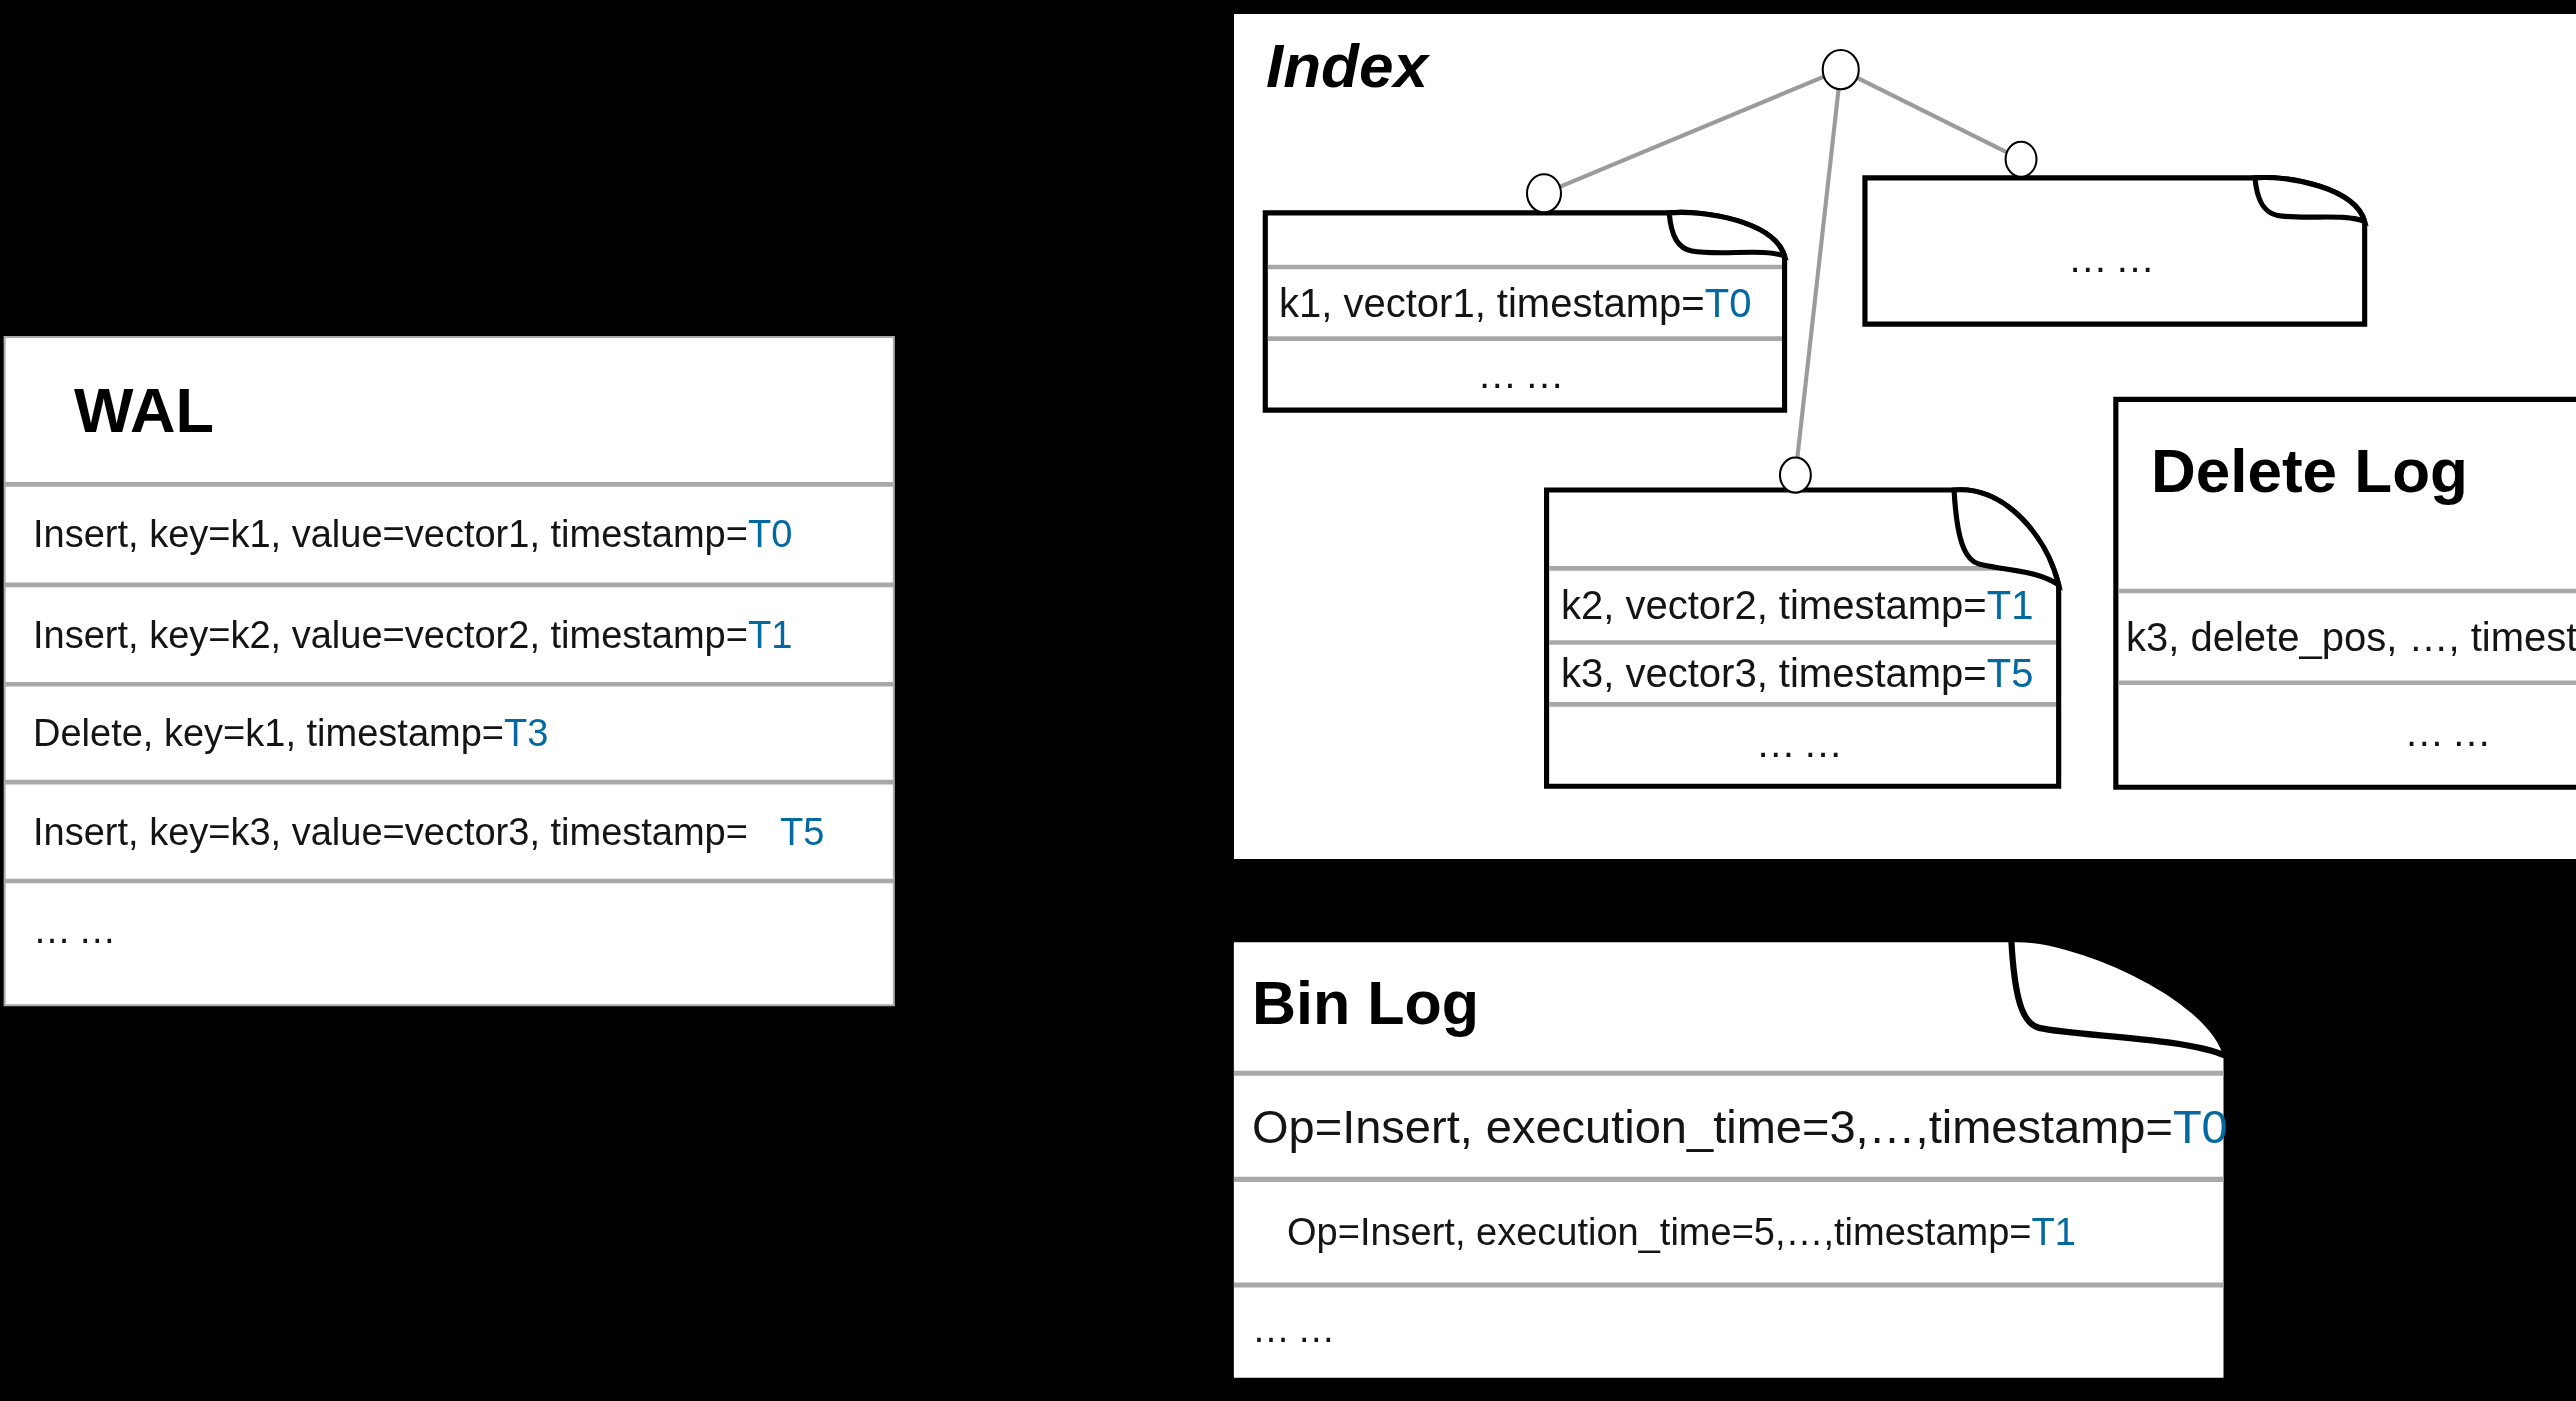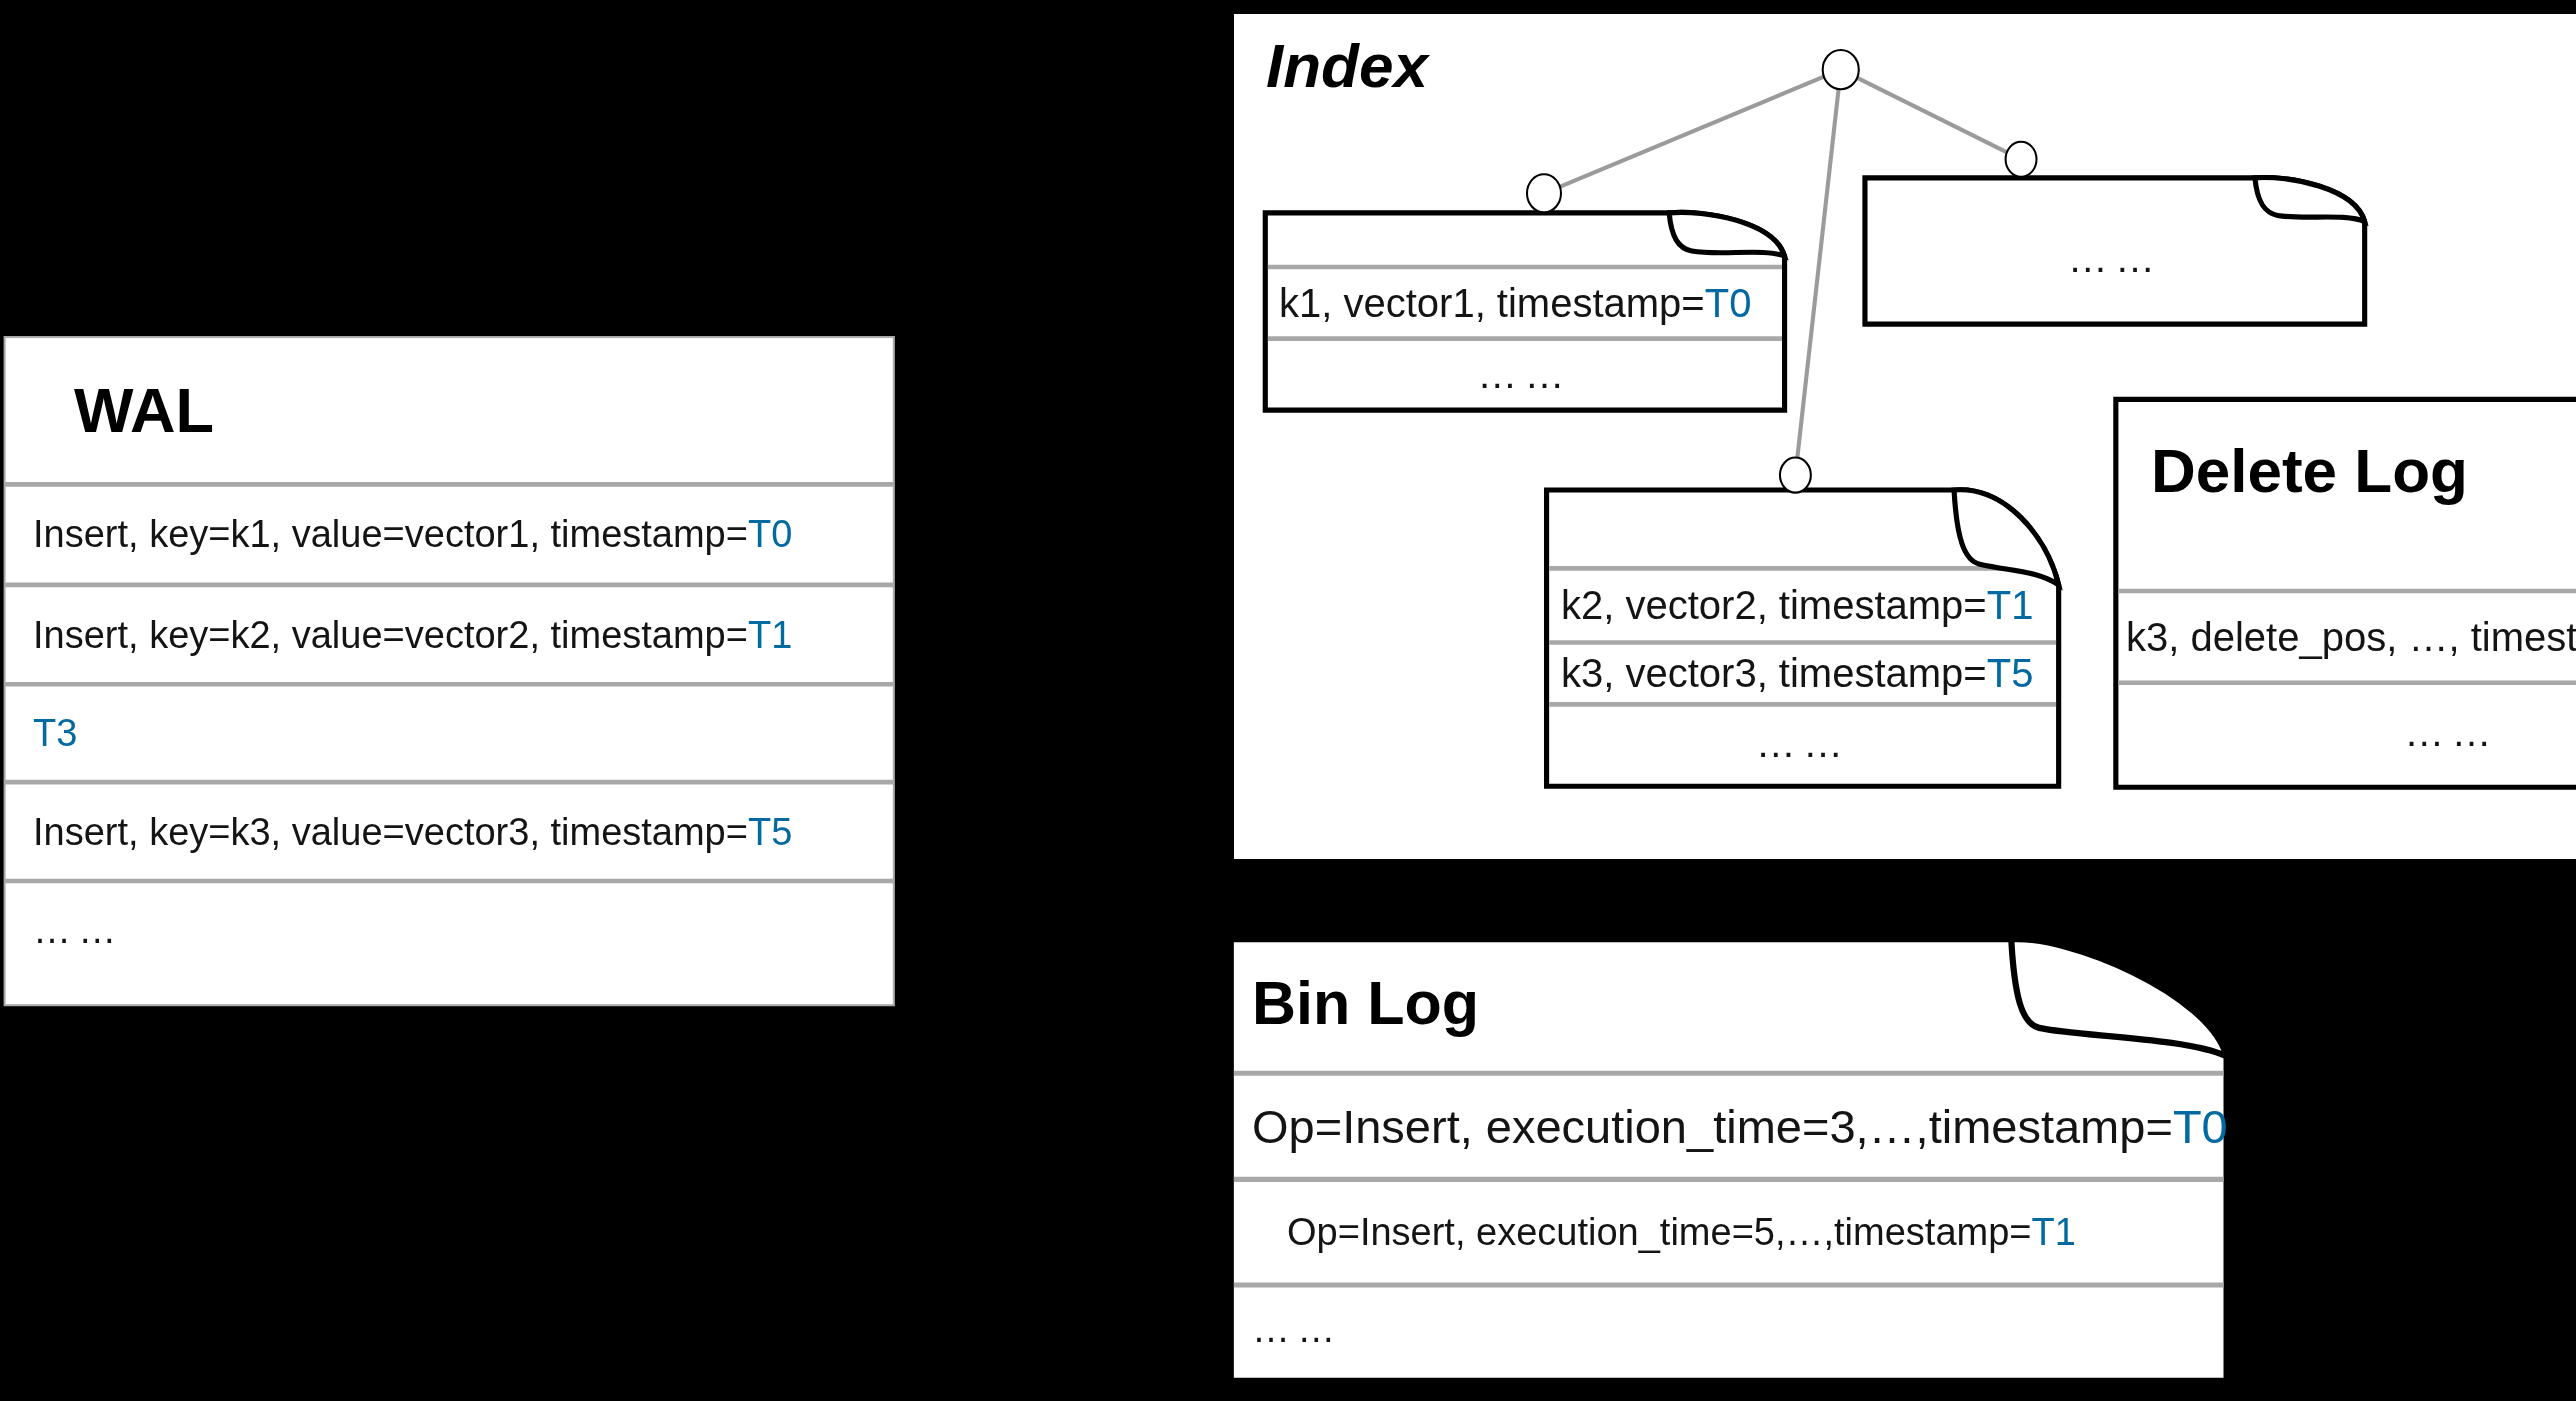--- a/index.html
+++ b/index.html
@@ -107,23 +107,24 @@
   </div>
   <div class="rowtext" style="left:33px;top:484px;width:850px;height:100px;font-size:38px;">
     <span>Insert, key=k1, value=vector1, timestamp=</span>
       <span class="ts">T0</span>
   </div>
   <div class="rowtext" style="left:33px;top:585px;width:850px;height:99px;font-size:38px;">
     <span>Insert, key=k2, value=vector2, timestamp=</span>
       <span class="ts">T1</span>
   </div>
   <div class="rowtext" style="left:33px;top:684px;width:850px;height:98px;font-size:38px;">
+    <span>Delete, key=k1, timestamp=</span>
       <span class="ts">T3</span>
   </div>
-  <div class="rowtext" style="left:33px;top:782px;width:850px;height:99px;font-size:38px;">
+  <div class="rowtext" style="left:33px;top:782px;width:850px;height:99px;font-size:38px;gap:32px;">
     <span>Insert, key=k3, value=vector3, timestamp=</span>
       <span class="ts">T5</span>
   </div>
   <div class="rowtext dots" style="left:33px;top:881px;width:850px;height:98px;font-size:38px;">
     <span>……</span>
   </div>
 
   <div class="title" style="left:1266px;top:27px;height:77px;font-size:62px;font-style:italic;">
     <span>Index</span>
   </div>

